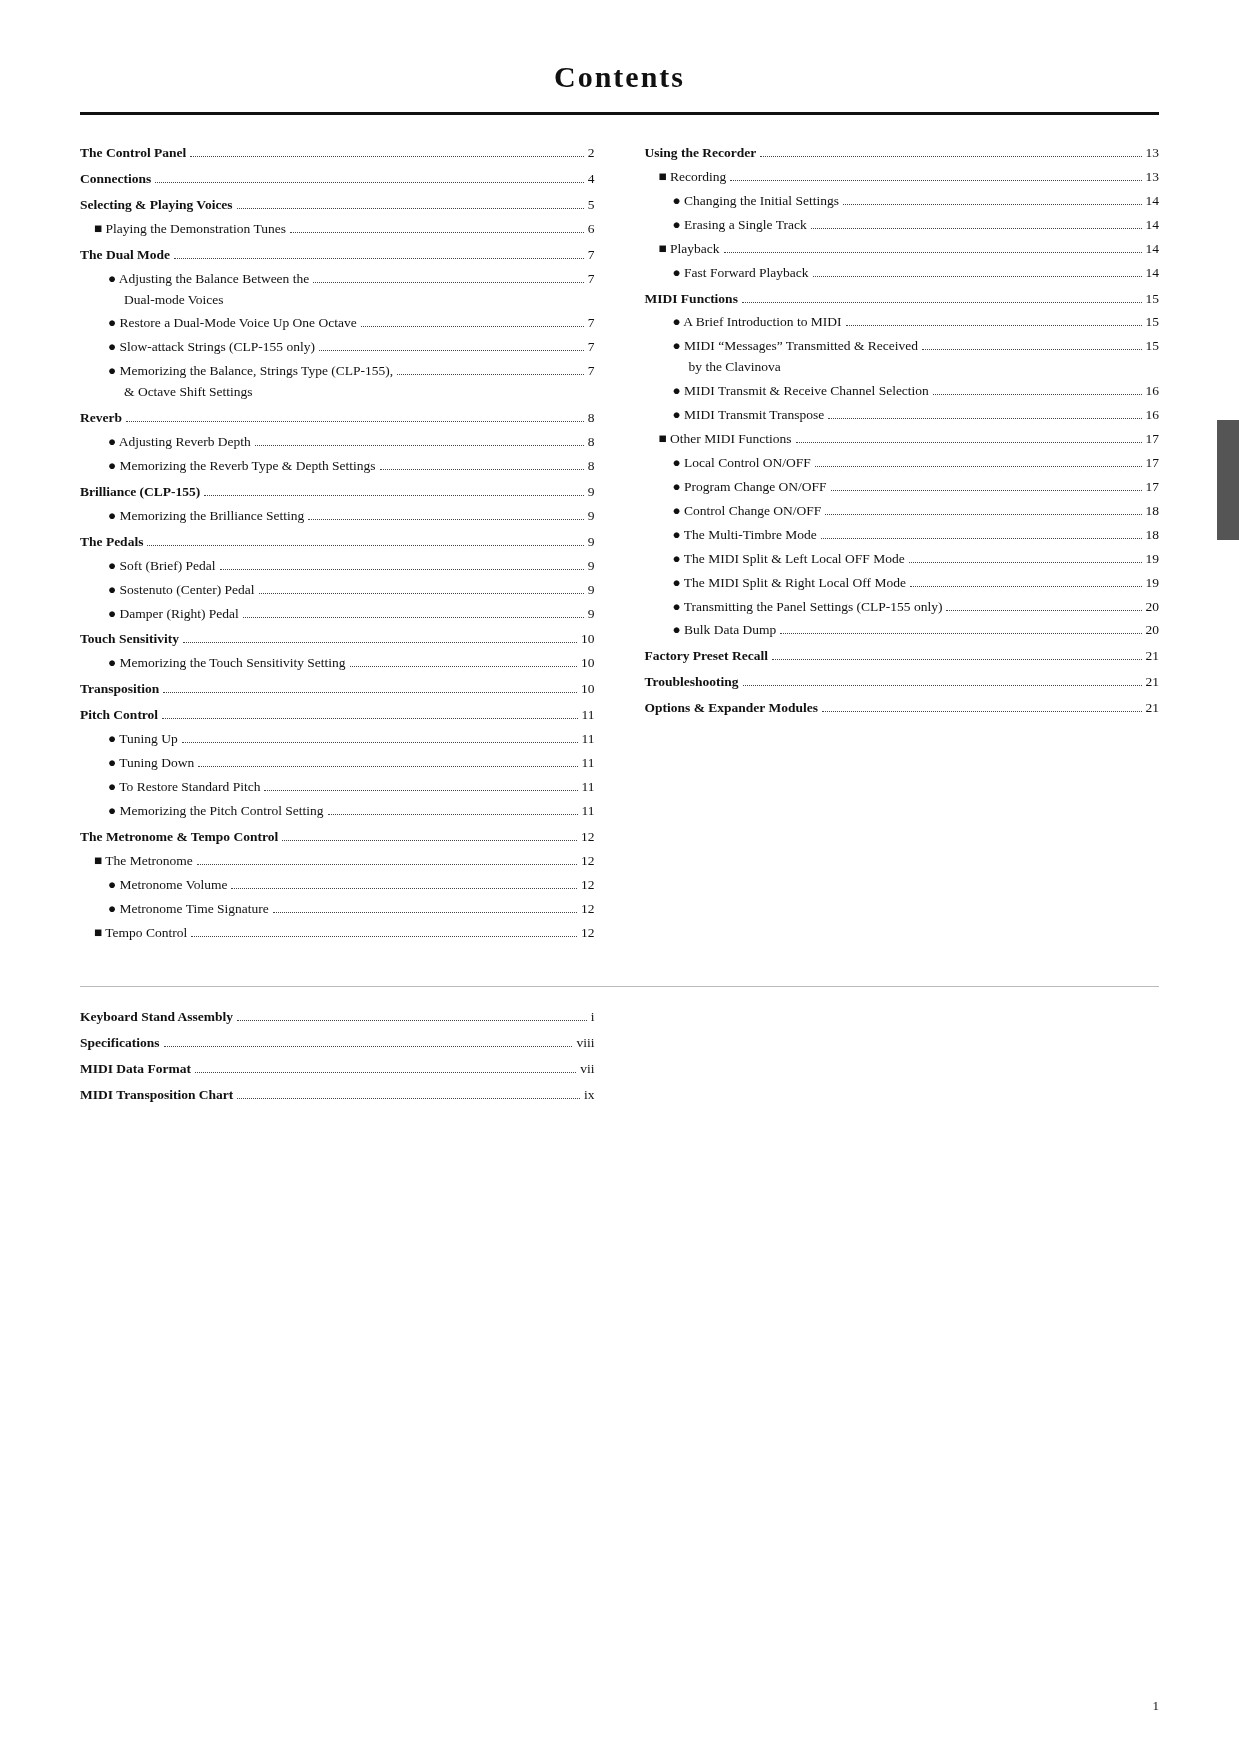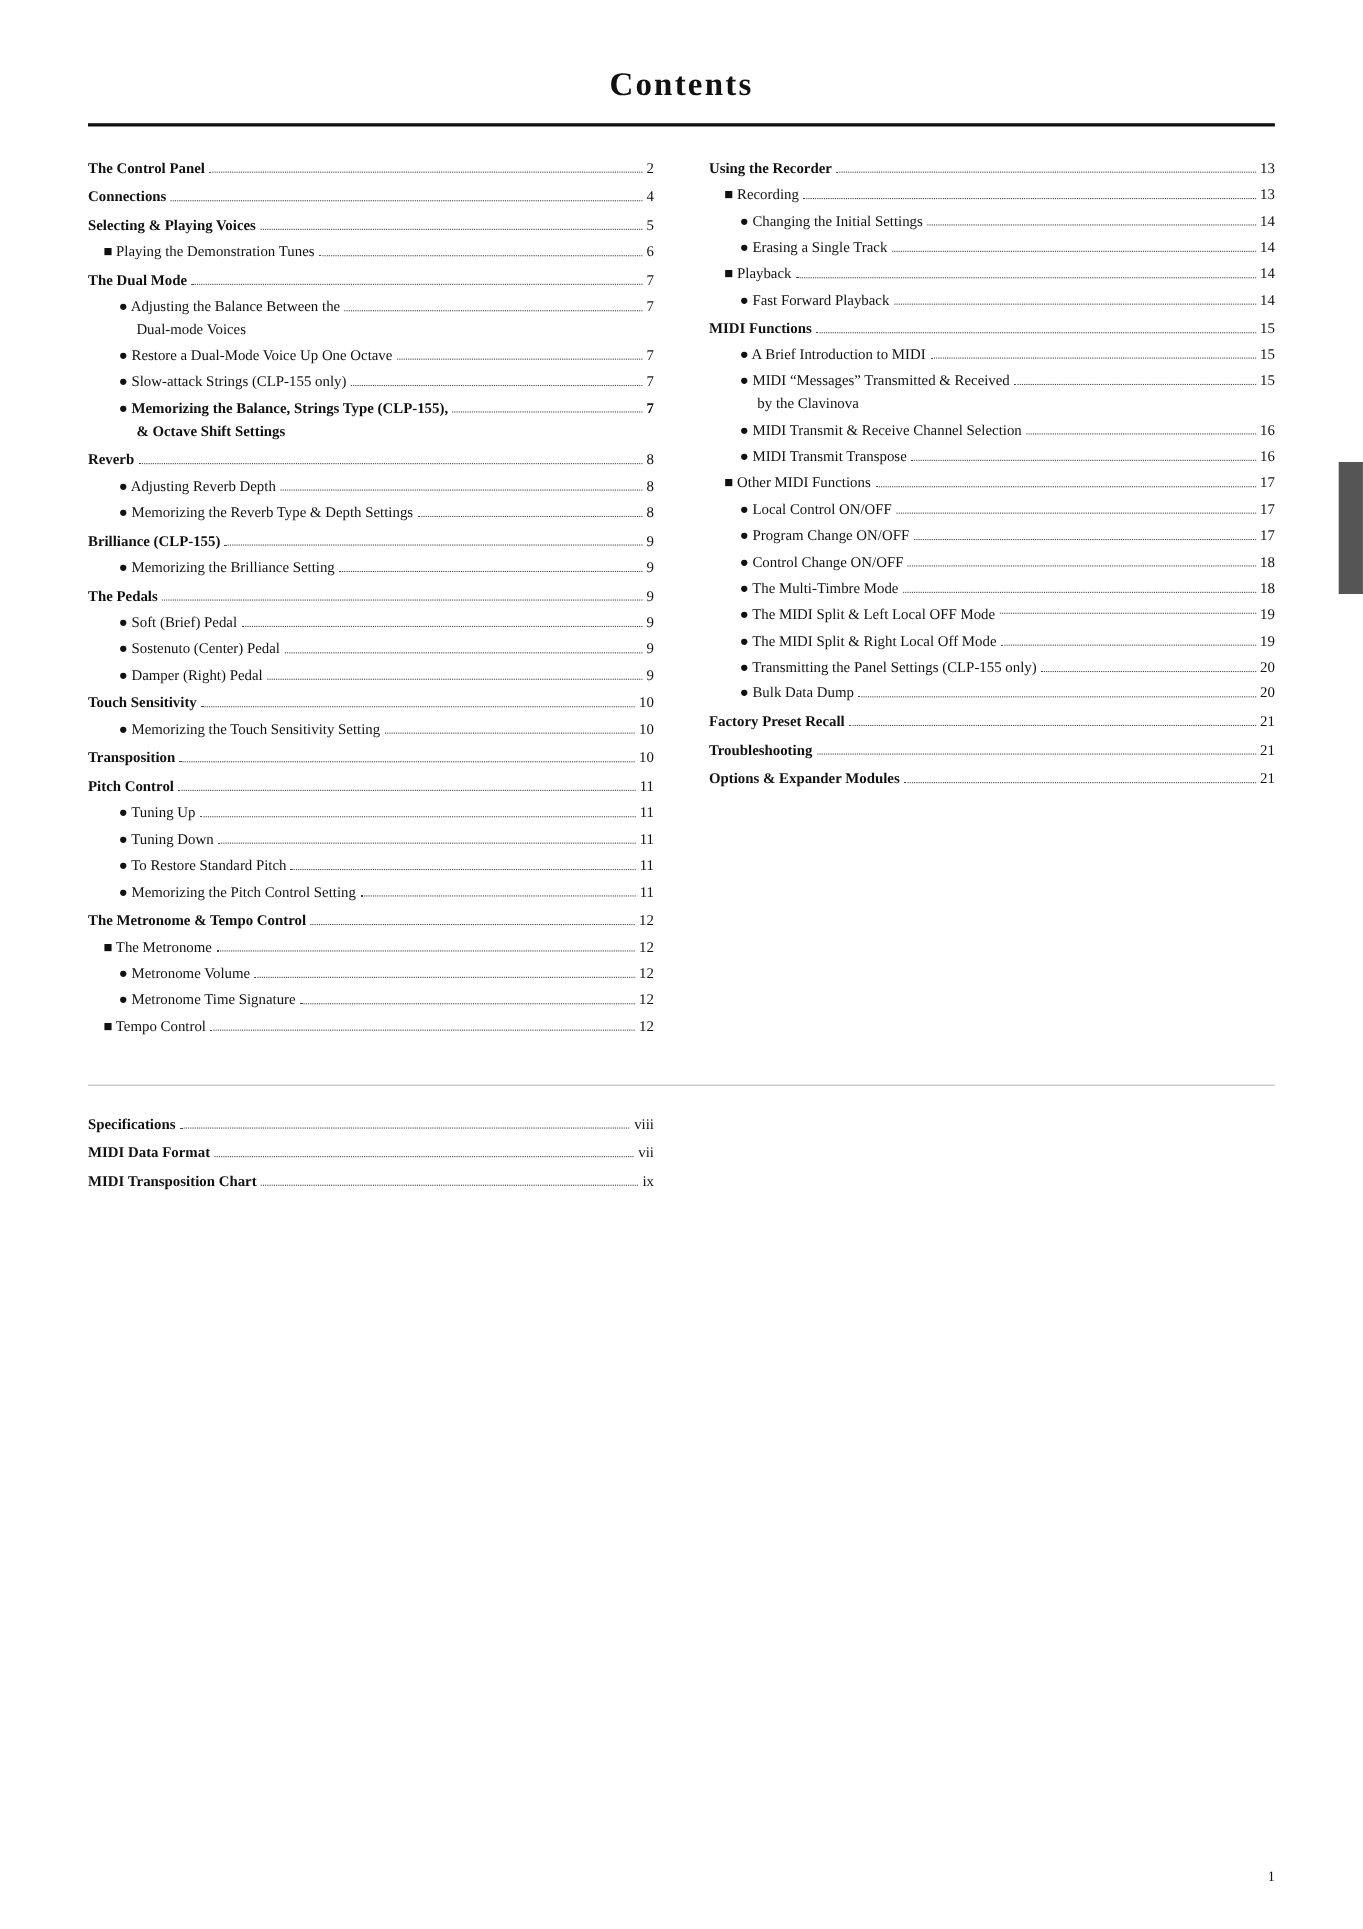--- a/index.html
+++ b/index.html
@@ -135,21 +135,21 @@
         <div class="toc-entry" style="padding-left: 28px;">
           <span class="toc-label">● Restore a Dual-Mode Voice Up One Octave</span>
           <span class="toc-dots"></span>
           <span class="toc-page">7</span>
         </div>
         <div class="toc-entry" style="padding-left: 28px;">
           <span class="toc-label">● Slow-attack Strings (CLP-155 only)</span>
           <span class="toc-dots"></span>
           <span class="toc-page">7</span>
         </div>
-        <div class="toc-entry" style="padding-left: 28px; font-weight: bold;">
+        <div class="toc-entry" style="padding-left: 28px;">
           <div style="display: flex; flex-direction: column; flex: 1 1 0%;">
             <div style="display: flex; align-items: baseline;">
               <span class="toc-label">● Memorizing the Balance, Strings Type (CLP-155),</span>
               <span class="toc-dots"></span>
               <span class="toc-page">7</span>
             </div>
             <div style="padding-left: 16px;">&amp; Octave Shift Settings</div>
           </div>
         </div>
         <div class="toc-entry" style="margin-top: 5px;">
@@ -342,21 +342,21 @@
         <div class="toc-entry" style="padding-left: 28px;">
           <span class="toc-label">● Control Change ON/OFF</span>
           <span class="toc-dots"></span>
           <span class="toc-page">18</span>
         </div>
         <div class="toc-entry" style="padding-left: 28px;">
           <span class="toc-label">● The Multi-Timbre Mode</span>
           <span class="toc-dots"></span>
           <span class="toc-page">18</span>
         </div>
-        <div class="toc-entry" style="padding-left: 28px; align-items: center;">
+        <div class="toc-entry" style="padding-left: 28px;">
           <span class="toc-label">● The MIDI Split &amp; Left Local OFF Mode</span>
           <span class="toc-dots"></span>
           <span class="toc-page">19</span>
         </div>
         <div class="toc-entry" style="padding-left: 28px;">
           <span class="toc-label">● The MIDI Split &amp; Right Local Off Mode</span>
           <span class="toc-dots"></span>
           <span class="toc-page">19</span>
         </div>
         <div class="toc-entry" style="padding-left: 28px;">
@@ -383,20 +383,25 @@
           <span class="toc-label bold">Options &amp; Expander Modules</span>
           <span class="toc-dots"></span>
           <span class="toc-page">21</span>
         </div>
       </div>
   </div>
 
   <div class="bottom-entries">
     <div class="columns">
       <div class="col" id="bottom-left-col">
+          <div class="toc-entry">
+            <span class="toc-label bold">Keyboard Stand Assembly</span>
+            <span class="toc-dots"></span>
+            <span class="toc-page">i</span>
+          </div>
           <div class="toc-entry" style="margin-top: 5px;">
             <span class="toc-label bold">Specifications</span>
             <span class="toc-dots"></span>
             <span class="toc-page">viii</span>
           </div>
           <div class="toc-entry" style="margin-top: 5px;">
             <span class="toc-label bold">MIDI Data Format</span>
             <span class="toc-dots"></span>
             <span class="toc-page">vii</span>
           </div>

